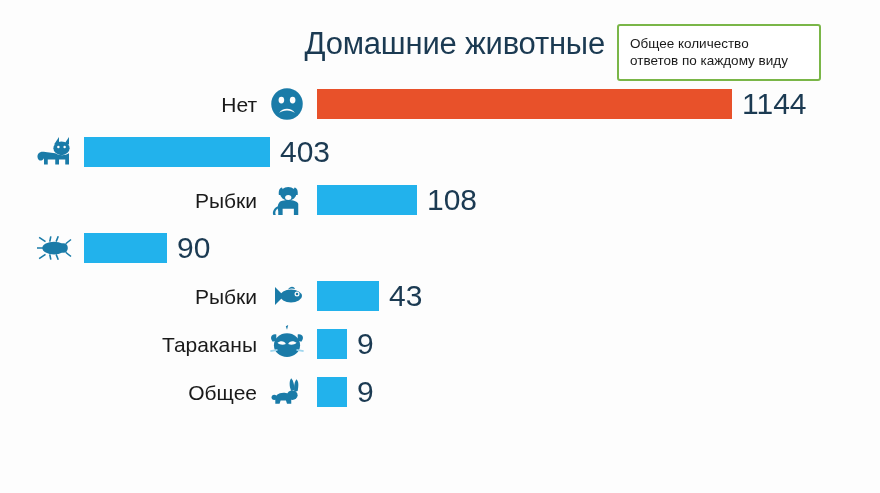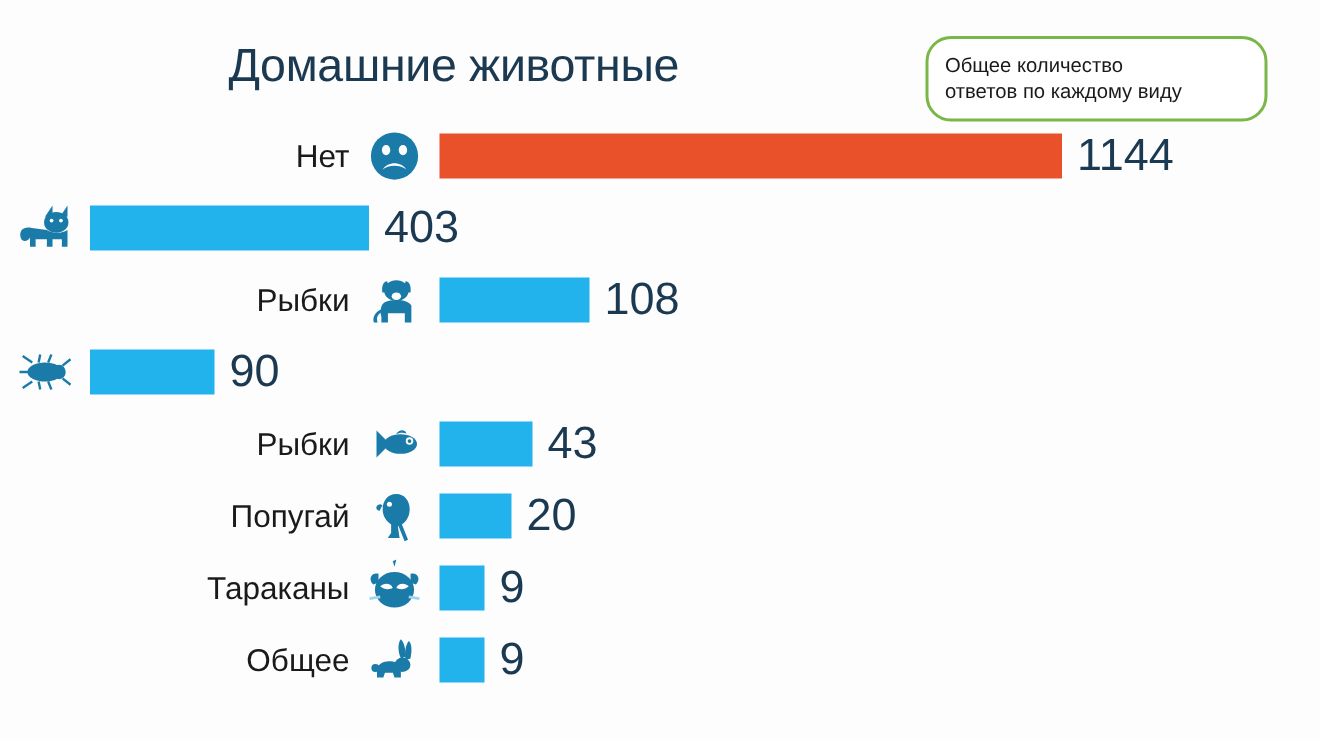--- a/index.html
+++ b/index.html
@@ -16,38 +16,38 @@
     font-family: "Liberation Sans", sans-serif;
     -webkit-font-smoothing: antialiased;
   }
 
   
   #chart-title {
     position: absolute;
     left: 0;
     top: 26px;
     width: 605px;
-    text-align: center;
+    text-align: right;
     font-size: 31px;
     font-weight: 400;
     color: #1b3a52;
     letter-spacing: -0.2px;
     white-space: nowrap;
   }
 
   
   #callout {
     position: absolute;
     left: 617px;
     top: 24px;
-    width: 228px;
+    width: 204px;
     box-sizing: border-box;
     padding: 9px 11px 10px 11px;
     border: 2px solid #7ab648;
-    border-radius: 17px;
+    border-radius: 3px;
     background: #ffffff;
   }
   #callout .callout-line {
     font-size: 13.5px;
     line-height: 17px;
     color: #1a1a1a;
     white-space: nowrap;
   }
 
   
@@ -55,20 +55,21 @@
     position: absolute;
     left: 0;
     top: 80px;
     width: 880px;
   }
   .chart-row {
     position: relative;
     height: 48px;
     display: flex;
     align-items: center;
+    margin-left: 24px;
   }
   .row-label {
     width: 233px;
     text-align: right;
     padding-right: 0px;
     font-size: 21px;
     color: #1a1a1a;
     white-space: nowrap;
     line-height: 1;
   }
@@ -185,35 +186,20 @@
             <path d="M8 14 L8 50 L26 32 Z"></path>
             <ellipse cx="40" cy="32" rx="22" ry="13"></ellipse>
             <circle cx="52" cy="28" r="5" fill="#fdfdfd"></circle>
             <circle cx="52" cy="28" r="2.5"></circle>
             <path d="M34 19 C38 12, 46 12, 48 18 C42 16, 38 17, 34 19 Z"></path>
           </svg>
         </div>
         <div class="bar-wrap">
           <div class="bar" style="width: 62px; background: rgb(34, 178, 236);"></div>
           <div class="bar-value">43</div>
-        </div>
-      </div>
-      <div class="chart-row">
-        <div class="row-label">Попугай</div>
-        <div class="row-icon">
-          <svg width="36" height="40" viewBox="0 0 64 64" fill="#1a7ba8">
-            <path d="M34 6 C24 6, 18 14, 18 24 C18 32, 22 38, 28 42 L28 52 L24 58 L38 58 L36 44 C44 42, 50 34, 50 24 C50 14, 44 6, 34 6 Z"></path>
-            <circle cx="26" cy="18" r="3" fill="#fdfdfd"></circle>
-            <path d="M16 18 C10 18, 8 24, 14 26 C16 24, 16 20, 18 20 Z"></path>
-            <path d="M36 42 L44 62 L48 60 L40 40 Z"></path>
-          </svg>
-        </div>
-        <div class="bar-wrap">
-          <div class="bar" style="width: 48px; background: rgb(34, 178, 236);"></div>
-          <div class="bar-value">20</div>
         </div>
       </div>
       <div class="chart-row">
         <div class="row-label">Тараканы</div>
         <div class="row-icon">
           <svg width="38" height="38" viewBox="0 0 64 64" fill="#1a7ba8">
             <path d="M14 16 C6 14, 2 22, 8 28 L14 26 Z"></path>
             <path d="M50 16 C58 14, 62 22, 56 28 L50 26 Z"></path>
             <ellipse cx="32" cy="34" rx="22" ry="20"></ellipse>
             <path d="M16 30 C20 26, 28 26, 30 32 C26 34, 20 34, 16 30 Z" fill="#fdfdfd"></path>

